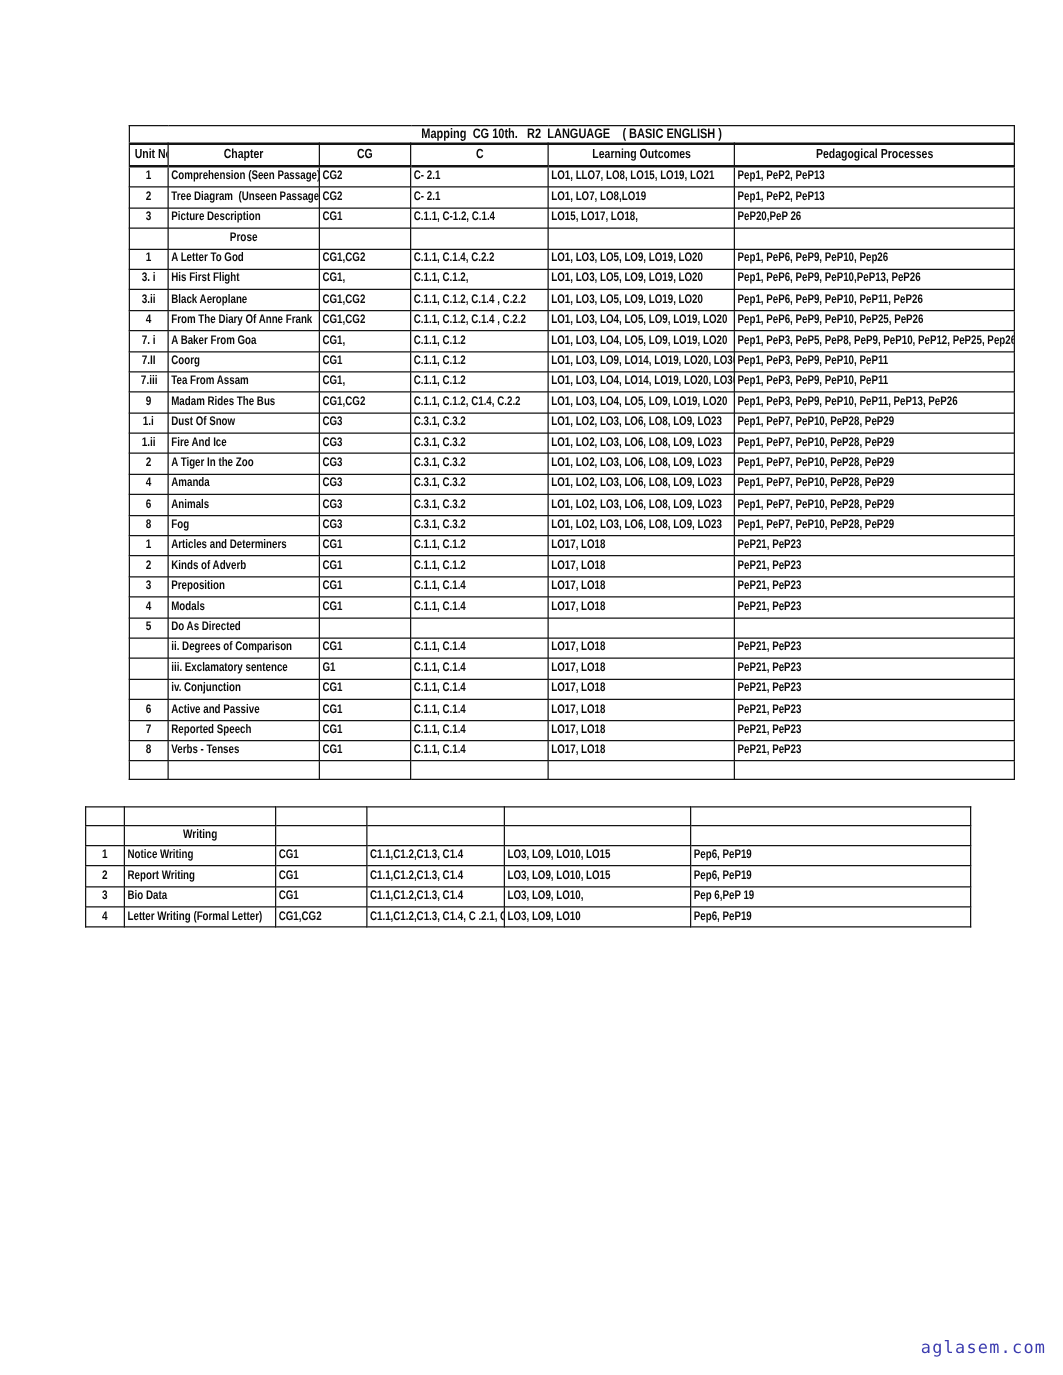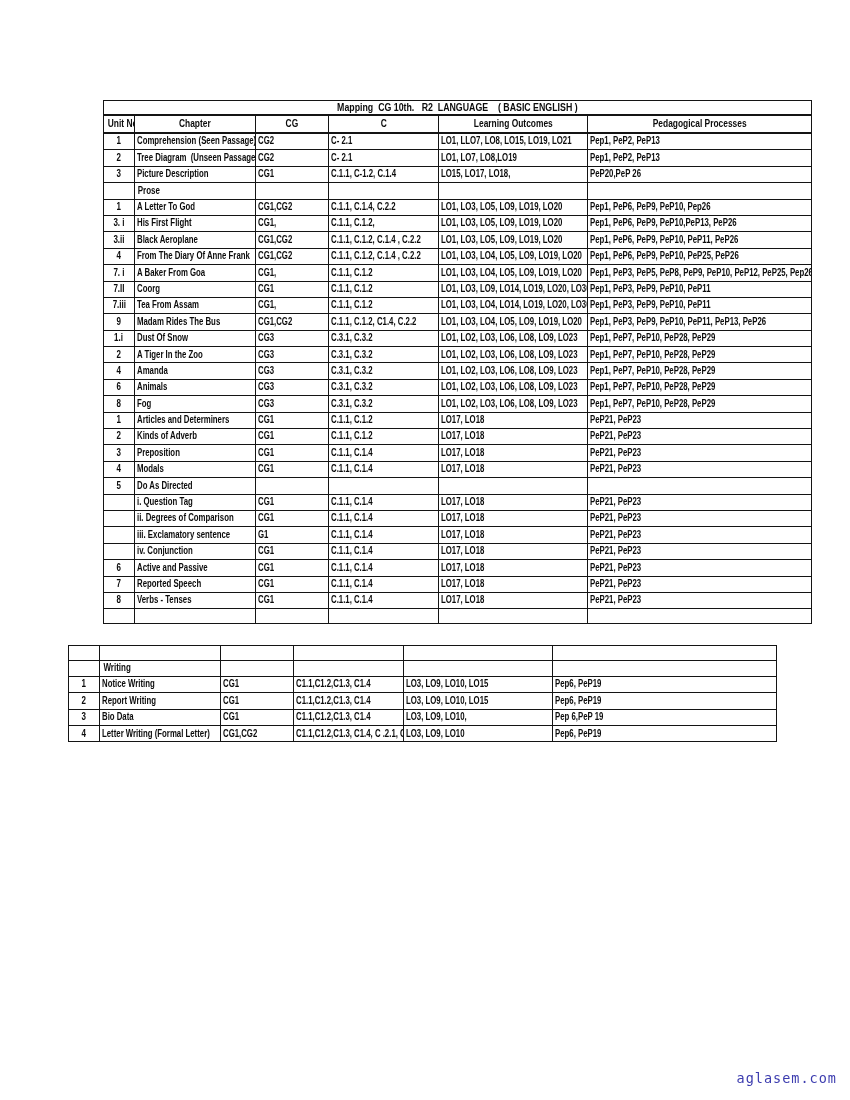--- a/index.html
+++ b/index.html
@@ -22,21 +22,21 @@
   }
   .doc-table td.c-unit{text-align:center;padding:0;}
   tr.title-row td{
     height:13px;border-bottom:2px solid #141414;text-align:center;
     font-size:11px;
   }
   tr.header-row td{
     height:16px;border-bottom:2px solid #141414;text-align:center;
     font-size:10.5px;padding:0;
   }
-  tr.row-section td{text-align:left;padding:0;}
+  tr.row-section td{text-align:center;padding:0;}
   tr.row-empty td{height:13.5px;}
   
   .ct{display:inline-block;transform:scaleX(0.78);transform-origin:0 50%;white-space:pre;}
   .ctc{display:inline-block;transform:scaleX(0.80);transform-origin:50% 50%;white-space:pre;}
   .watermark{
     position:absolute;top:1070px;right:13px;
     font-family:"DejaVu Sans Mono",monospace;font-size:13.5px;
     letter-spacing:1px;
   }
 </style>
@@ -164,20 +164,28 @@
       </tr>
       <tr class="row-data">
         <td class="c-unit"><span class="ctc">1.i</span></td>
         <td><span class="ct">Dust Of Snow</span></td>
         <td><span class="ct">CG3</span></td>
         <td><span class="ct">C.3.1, C.3.2</span></td>
         <td><span class="ct">LO1, LO2, LO3, LO6, LO8, LO9, LO23</span></td>
         <td><span class="ct">Pep1, PeP7, PeP10, PeP28, PeP29</span></td>
       </tr>
       <tr class="row-data">
+        <td class="c-unit"><span class="ctc">1.ii</span></td>
+        <td><span class="ct">Fire And Ice</span></td>
+        <td><span class="ct">CG3</span></td>
+        <td><span class="ct">C.3.1, C.3.2</span></td>
+        <td><span class="ct">LO1, LO2, LO3, LO6, LO8, LO9, LO23</span></td>
+        <td><span class="ct">Pep1, PeP7, PeP10, PeP28, PeP29</span></td>
+      </tr>
+      <tr class="row-data">
         <td class="c-unit"><span class="ctc">2</span></td>
         <td><span class="ct">A Tiger In the Zoo</span></td>
         <td><span class="ct">CG3</span></td>
         <td><span class="ct">C.3.1, C.3.2</span></td>
         <td><span class="ct">LO1, LO2, LO3, LO6, LO8, LO9, LO23</span></td>
         <td><span class="ct">Pep1, PeP7, PeP10, PeP28, PeP29</span></td>
       </tr>
       <tr class="row-data">
         <td class="c-unit"><span class="ctc">4</span></td>
         <td><span class="ct">Amanda</span></td>
@@ -234,28 +242,20 @@
         <td><span class="ct">LO17, LO18</span></td>
         <td><span class="ct">PeP21, PeP23</span></td>
       </tr>
       <tr class="row-data">
         <td class="c-unit"><span class="ctc">5</span></td>
         <td><span class="ct">Do As Directed</span></td>
         <td></td>
         <td></td>
         <td></td>
         <td></td>
-      </tr>
-      <tr class="row-data">
-        <td class="c-unit"></td>
-        <td><span class="ct">i. Question Tag</span></td>
-        <td><span class="ct">CG1</span></td>
-        <td><span class="ct">C.1.1, C.1.4</span></td>
-        <td><span class="ct">LO17, LO18</span></td>
-        <td><span class="ct">PeP21, PeP23</span></td>
       </tr>
       <tr class="row-data">
         <td class="c-unit"></td>
         <td><span class="ct">ii. Degrees of Comparison</span></td>
         <td><span class="ct">CG1</span></td>
         <td><span class="ct">C.1.1, C.1.4</span></td>
         <td><span class="ct">LO17, LO18</span></td>
         <td><span class="ct">PeP21, PeP23</span></td>
       </tr>
       <tr class="row-data">

